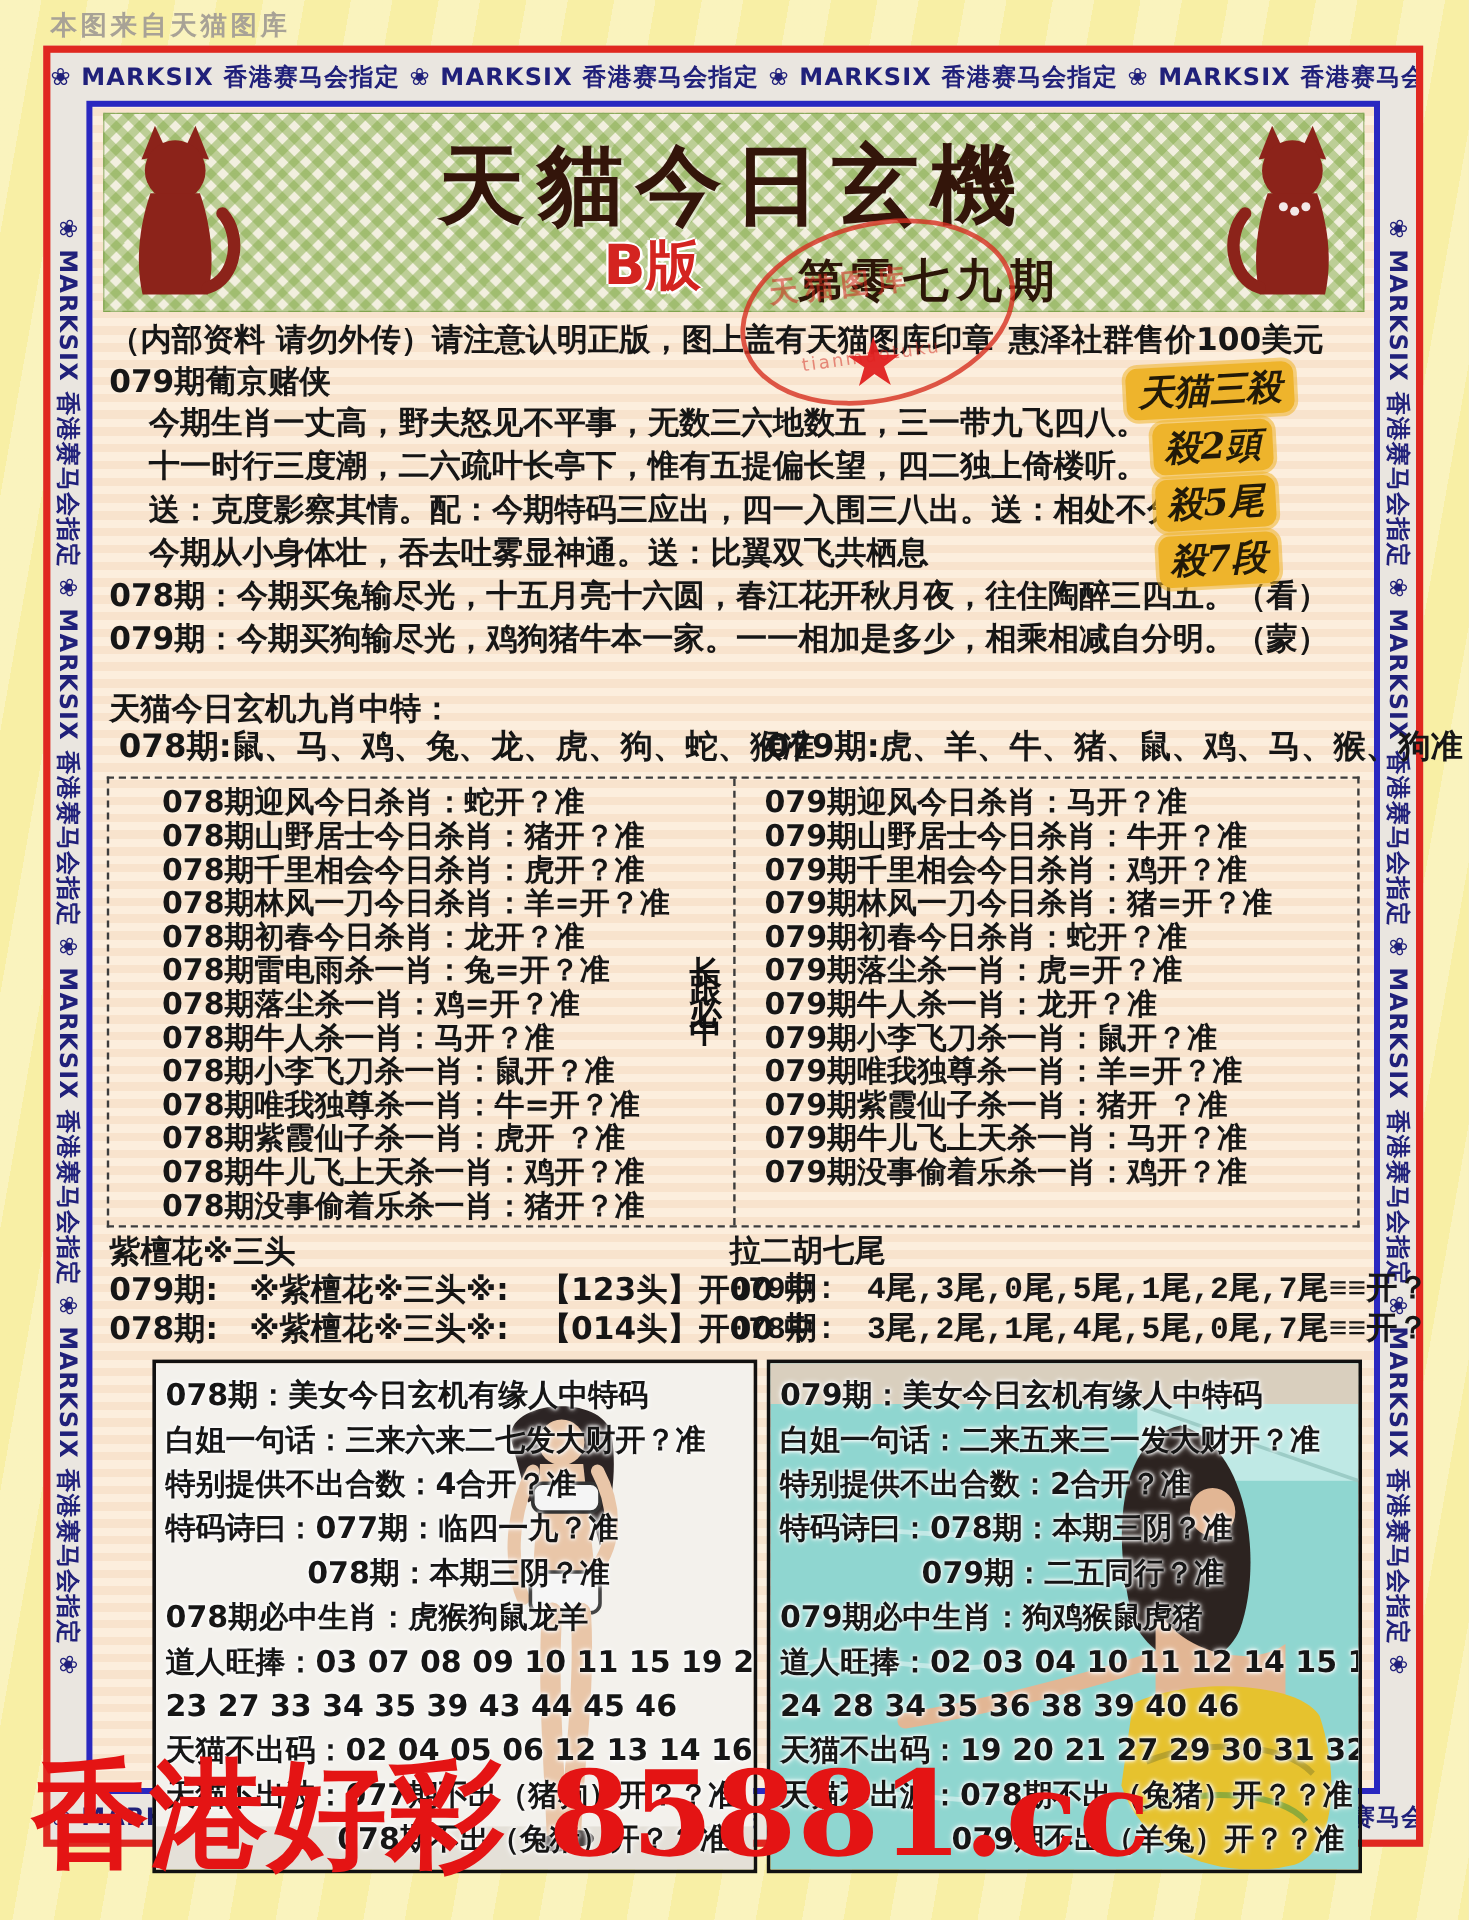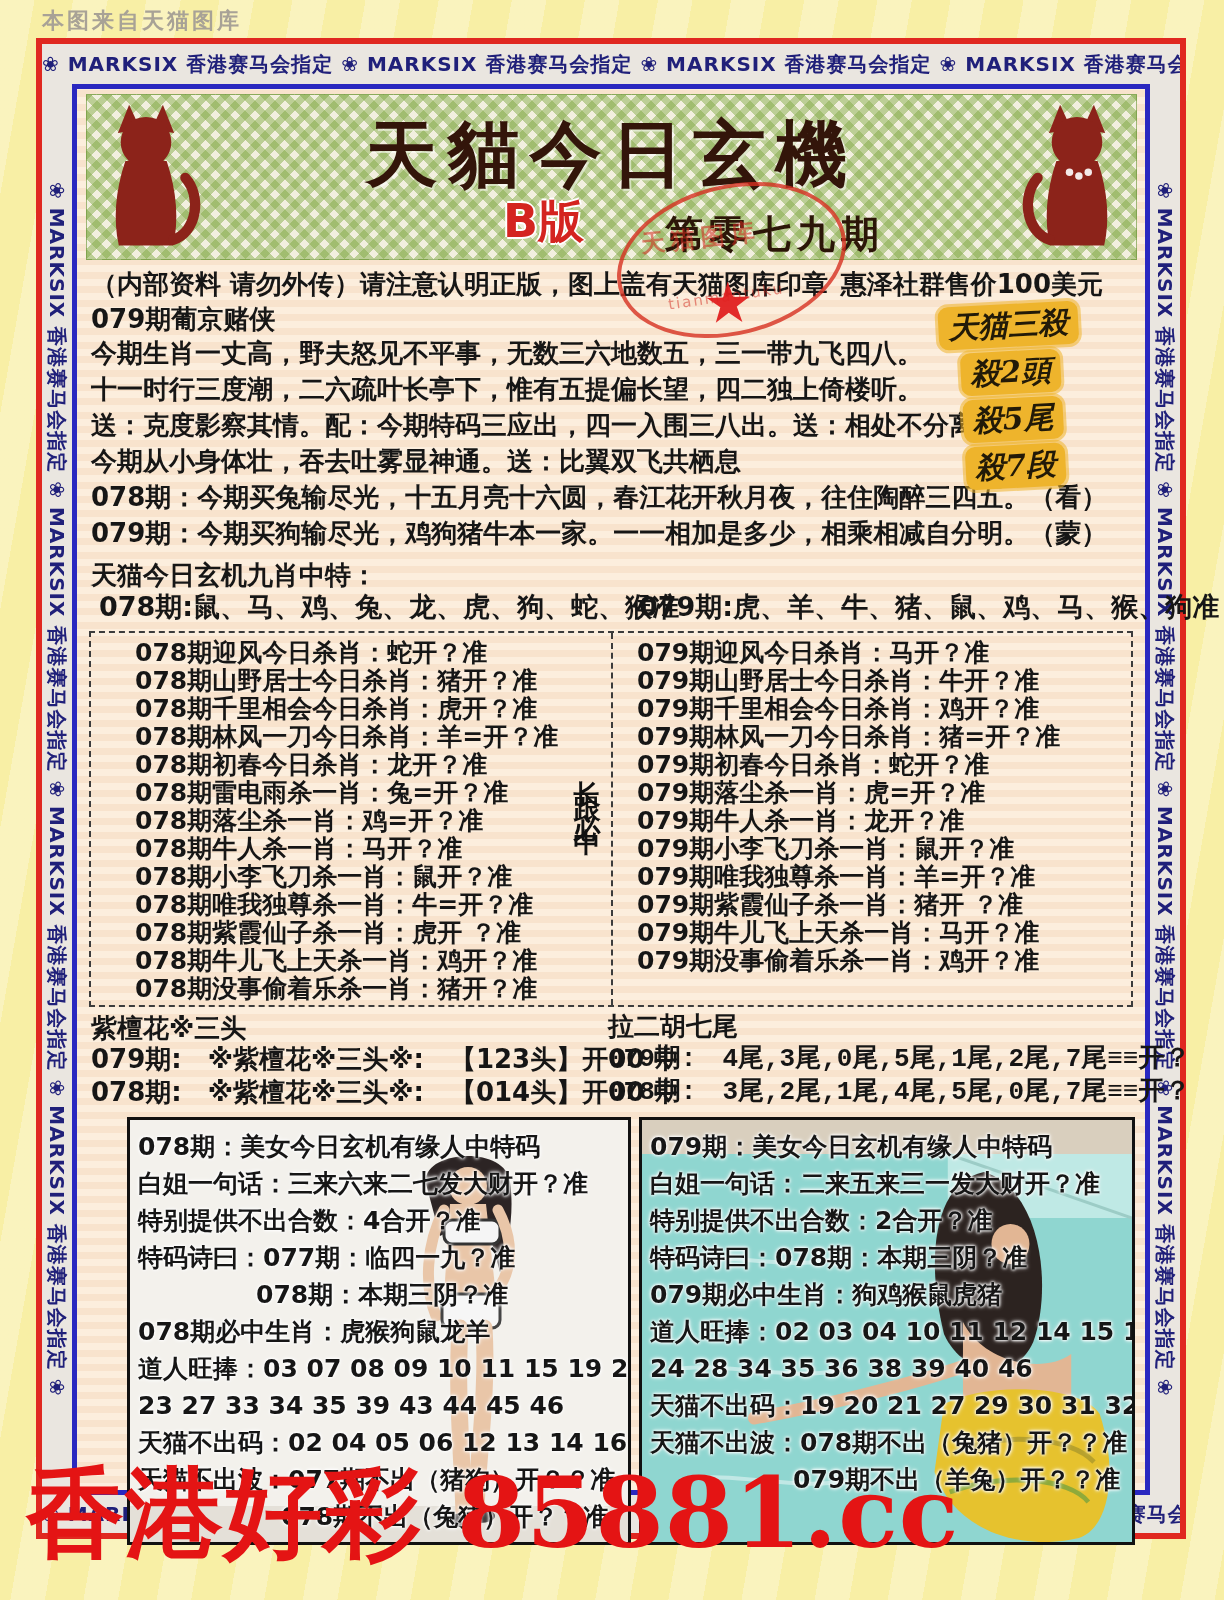--- a/index.html
+++ b/index.html
@@ -43,28 +43,28 @@
   .stamp-text{position:absolute;left:28px;top:26px;color:rgba(210,40,30,.55);font-size:24px;font-weight:bold;transform:rotate(8deg);letter-spacing:6px;}
   .stamp-sub{position:absolute;left:40px;top:96px;color:rgba(210,40,30,.5);font-size:15px;transform:rotate(6deg);letter-spacing:2px;}
   .stamp-star{position:absolute;left:74px;top:84px;font-size:56px;color:rgba(224,32,32,.95);transform:rotate(12deg);line-height:56px;}
   
   .notice{display:flex;justify-content:space-between;margin:8px 14px 0;font-size:26px;font-weight:bold;line-height:32px;}
   .notice .right{margin-right:28px;}
   
   .intro{position:relative;margin:4px 14px 0;}
   .intro-heading{font-size:26px;font-weight:bold;line-height:31px;}
   .verse-list,.history-list{font-size:26px;font-weight:bold;}
-  .verse-list{width:820px;}
+  .verse-list{width:820px;margin-left:33px;}
   .verse-list div,.history-list div{line-height:36px;white-space:nowrap;}
   .sansha{position:absolute;right:24px;top:-2px;width:190px;transform:rotate(-3deg);text-align:center;}
   .sansha div{display:inline-block;background:var(--badge-yellow,#eeb42c);color:#221a08;border-radius:10px;
     font-family:"DejaVu Serif","Liberation Serif",serif;font-style:italic;font-weight:900;font-size:30px;
     padding:1px 10px;margin:2px 0;box-shadow:0 0 0 3px rgba(238,180,44,.55);white-space:nowrap;}
   
-  .nine{margin:8px 14px 0;}
+  .nine{margin:24px 14px 0;}
   .nine-heading{font-size:26px;font-weight:bold;line-height:32px;}
   .nine-row{display:flex;font-size:27px;font-weight:bold;line-height:32px;white-space:nowrap;}
   .nine-row .n-left{width:540px;padding-left:8px;}
   
   .kill-box{position:relative;margin:8px 12px 0;height:372px;border:2px dashed #3c3c3c;display:flex;}
   .kill-col{padding:6px 0 0 44px;font-size:25px;font-weight:bold;width:476px;}
   .kill-col div{line-height:28px;white-space:nowrap;}
   .kill-col.right{border-left:2px dashed #3c3c3c;flex:1;padding-left:24px;}
   .slogan{position:absolute;left:478px;top:126px;writing-mode:vertical-rl;text-orientation:upright;
     font-size:27px;font-weight:bold;letter-spacing:16px;color:#111;}
@@ -270,20 +270,21 @@
               <path d="M18,232 C62,210 162,212 182,242 C202,300 192,356 160,366 C98,380 28,358 8,300 Z" fill="#e6c22e"></path>
               <path d="M30,280 C80,260 150,264 176,290" fill="none" stroke="#b7a12c" stroke-width="5"></path>
               <path d="M24,320 C80,300 150,306 170,330" fill="none" stroke="#8faa3a" stroke-width="5"></path>
             </g>
           </svg>
           <div class="pbx-lines">
               <div>079期：美女今日玄机有缘人中特码</div>
               <div>白姐一句话：二来五来三一发大财开？准</div>
               <div>特别提供不出合数：2合开？准</div>
               <div>特码诗曰：078期：本期三阴？准</div>
+              <div class="ind1">079期：二五同行？准</div>
               <div>079期必中生肖：狗鸡猴鼠虎猪</div>
               <div>道人旺捧：02 03 04 10 11 12 14 15 16 22 23</div>
               <div>24 28 34 35 36 38 39 40 46</div>
               <div>天猫不出码：19 20 21 27 29 30 31 32 33 37</div>
               <div>天猫不出波：078期不出（兔猪）开？？准</div>
               <div class="ind2">079期不出（羊兔）开？？准</div>
             </div>
         </div>
       </div>
 

